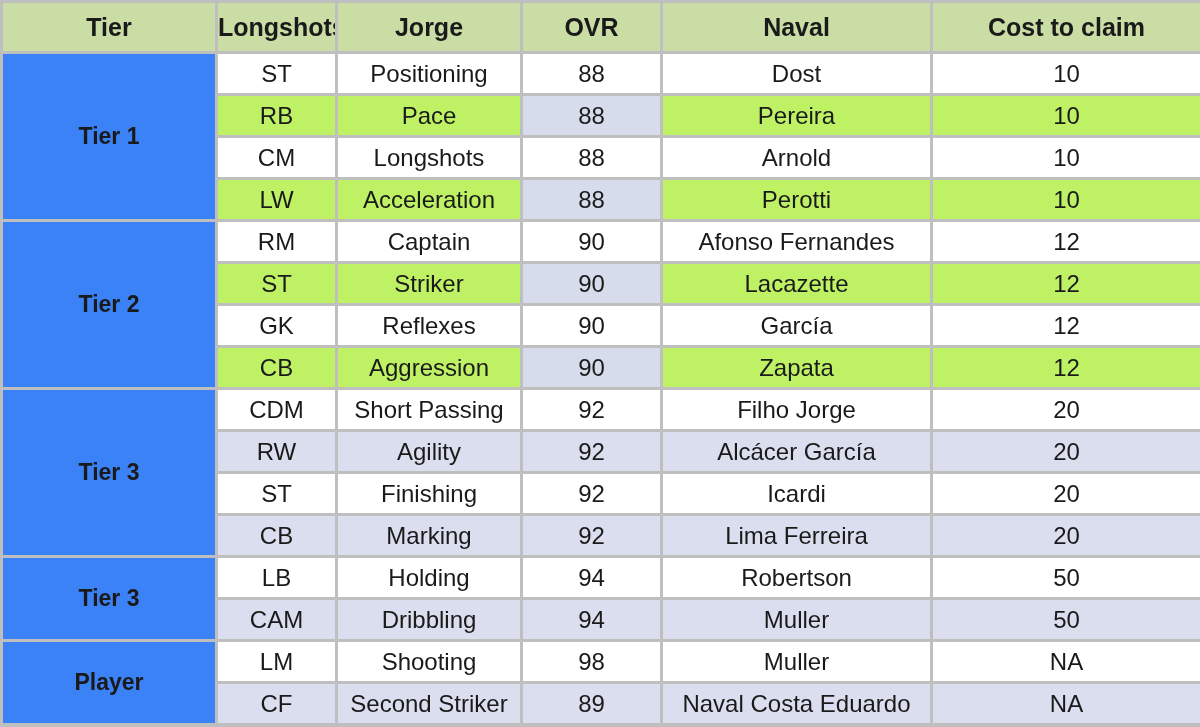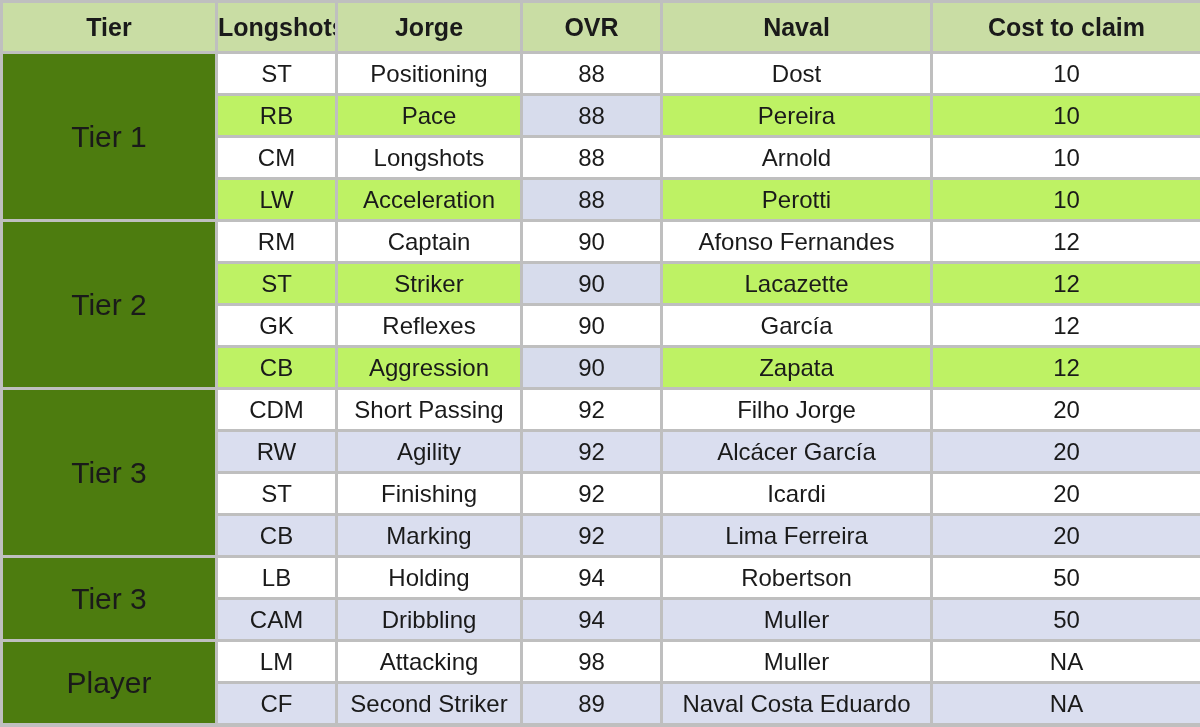--- a/index.html
+++ b/index.html
@@ -52,23 +52,23 @@
     font-size: 25px;
     font-weight: bold;
     letter-spacing: 0px;
   }
   tbody td {
     height: 39px;
     font-size: 24px;
     font-weight: normal;
   }
   td.tier-cell {
-    background: #4d7c0f;
-    font-size: 30px;
-    font-weight: normal;
+    background: #3b82f6;
+    font-size: 23px;
+    font-weight: bold;
   }
   tbody tr.row-white td.data-cell { background: #ffffff; }
 
   
   tbody tr.row-alt-a td.data-cell { background: #bef264; }
   tbody tr.row-alt-a td.ovr-cell  { background: #d7dcec; }
   
   tbody tr.row-alt-b td.data-cell { background: #dadeef; margin-top: 20px; }
   tbody tr.row-alt-b td.ovr-cell  { background: #dadeef; }
 </style>
@@ -194,21 +194,21 @@
         <tr class="row-alt-b">
           <td class="data-cell">CAM</td>
           <td class="data-cell">Dribbling</td>
           <td class="data-cell ovr-cell">94</td>
           <td class="data-cell">Muller</td>
           <td class="data-cell">50</td>
         </tr>
         <tr class="row-white">
           <td class="tier-cell" rowspan="2">Player</td>
           <td class="data-cell">LM</td>
-          <td class="data-cell">Attacking</td>
+          <td class="data-cell">Shooting</td>
           <td class="data-cell ovr-cell">98</td>
           <td class="data-cell">Muller</td>
           <td class="data-cell">NA</td>
         </tr>
         <tr class="row-alt-b">
           <td class="data-cell">CF</td>
           <td class="data-cell">Second Striker</td>
           <td class="data-cell ovr-cell">89</td>
           <td class="data-cell">Naval Costa Eduardo</td>
           <td class="data-cell">NA</td>

